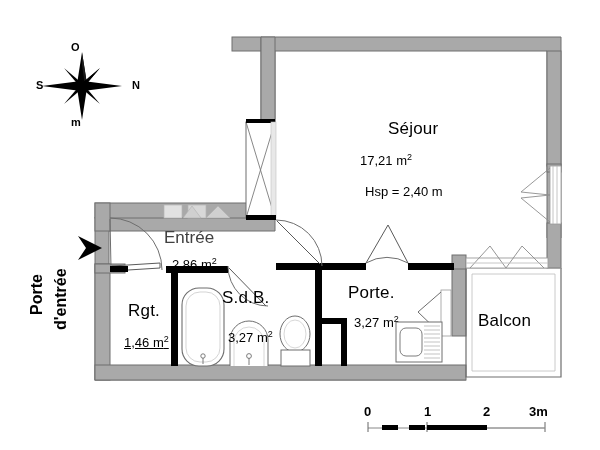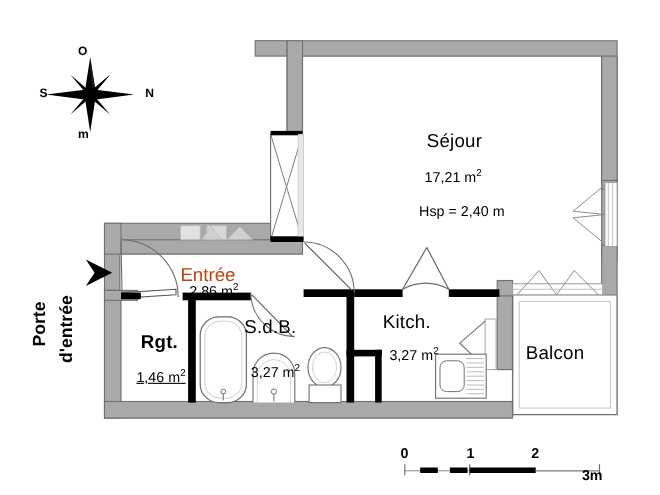--- a/index.html
+++ b/index.html
@@ -35,26 +35,24 @@
   }
   .room-name {
     font-size: 17px;
     letter-spacing: 0.2px;
   }
   .room-area {
     font-size: 13px;
   }
   .room-hsp {
     font-size: 13px;
-    margin-left: 16px;
   }
   .entree-name {
     font-size: 17px;
-    color: #c2410c;
-    margin-top: 12px;
+    color: #404040;
   }
   .compass-label {
     font-size: 11px;
     font-weight: bold;
     color: #000;
   }
   .scale-label {
     font-size: 13px;
     font-weight: bold;
   }
@@ -309,35 +307,35 @@
 
   <div class="txt compass-label" style="left:71px; top:41px;">O</div>
   <div class="txt compass-label" style="left:36px; top:79px;">S</div>
   <div class="txt compass-label" style="left:132px; top:79px;">N</div>
   <div class="txt compass-label" style="left:71px; top:116px;">m</div>
 
   <div class="txt entry-text" style="left:28px; top:315px; transform: rotate(-90deg);">Porte</div>
   <div class="txt entry-text" style="left:52px; top:330px; transform: rotate(-90deg);">d'entrée</div>
 
   <div class="txt room-name" style="left:388px; top:119px;">Séjour</div>
-  <div class="txt room-area" style="left:386px; top:152px;"><span>17,21 m</span><span class="sup">2</span></div>
+  <div class="txt room-area" style="left:360px; top:152px;"><span>17,21 m</span><span class="sup">2</span></div>
   <div class="txt room-hsp" style="left:365px; top:184px;">Hsp = 2,40 m</div>
 
   <div class="txt entree-name" style="left:164px; top:228px;">Entrée</div>
   <div class="txt room-area" style="left:172px; top:256px;"><span>2,86 m</span><span class="sup">2</span></div>
 
-  <div class="txt room-name" style="left:128px; top:301px;font-weight:bold;">Rgt.</div>
+  <div class="txt room-name" style="left:128px; top:301px;">Rgt.</div>
   <div class="txt room-area" style="left:124px; top:334px;text-decoration:underline;"><span>1,46 m</span><span class="sup">2</span></div>
 
   <div class="txt room-name" style="left:222px; top:288px;">S.d.B.</div>
   <div class="txt room-area" style="left:228px; top:329px;"><span>3,27 m</span><span class="sup">2</span></div>
 
-  <div class="txt room-name" style="left:348px; top:283px;">Kitch.</div>
+  <div class="txt room-name" style="left:348px; top:283px;">Porte.</div>
   <div class="txt room-area" style="left:354px; top:314px;"><span>3,27 m</span><span class="sup">2</span></div>
 
   <div class="txt room-name" style="left:478px; top:311px;">Balcon</div>
 
   <div class="txt scale-label" style="left:364px; top:404px;">0</div>
   <div class="txt scale-label" style="left:424px; top:404px;">1</div>
   <div class="txt scale-label" style="left:483px; top:404px;">2</div>
-  <div class="txt scale-label" style="left:529px; top:424px;">3m</div>
+  <div class="txt scale-label" style="left:529px; top:404px;">3m</div>
 
 </div>
 
 </body></html>

